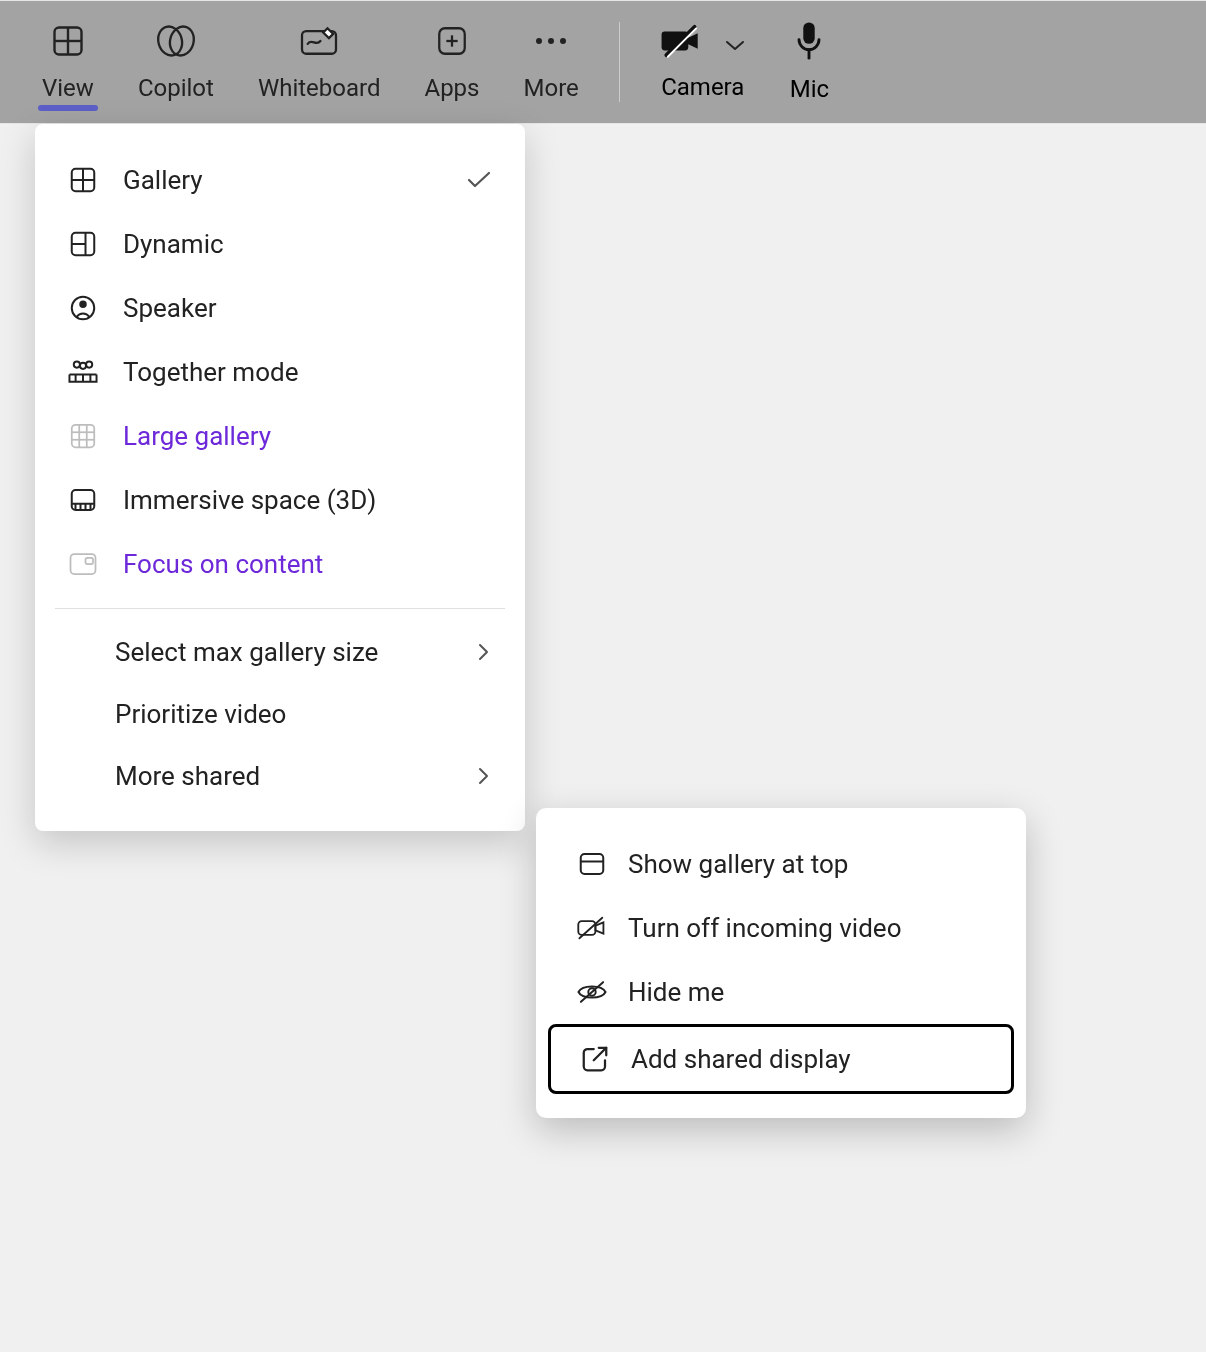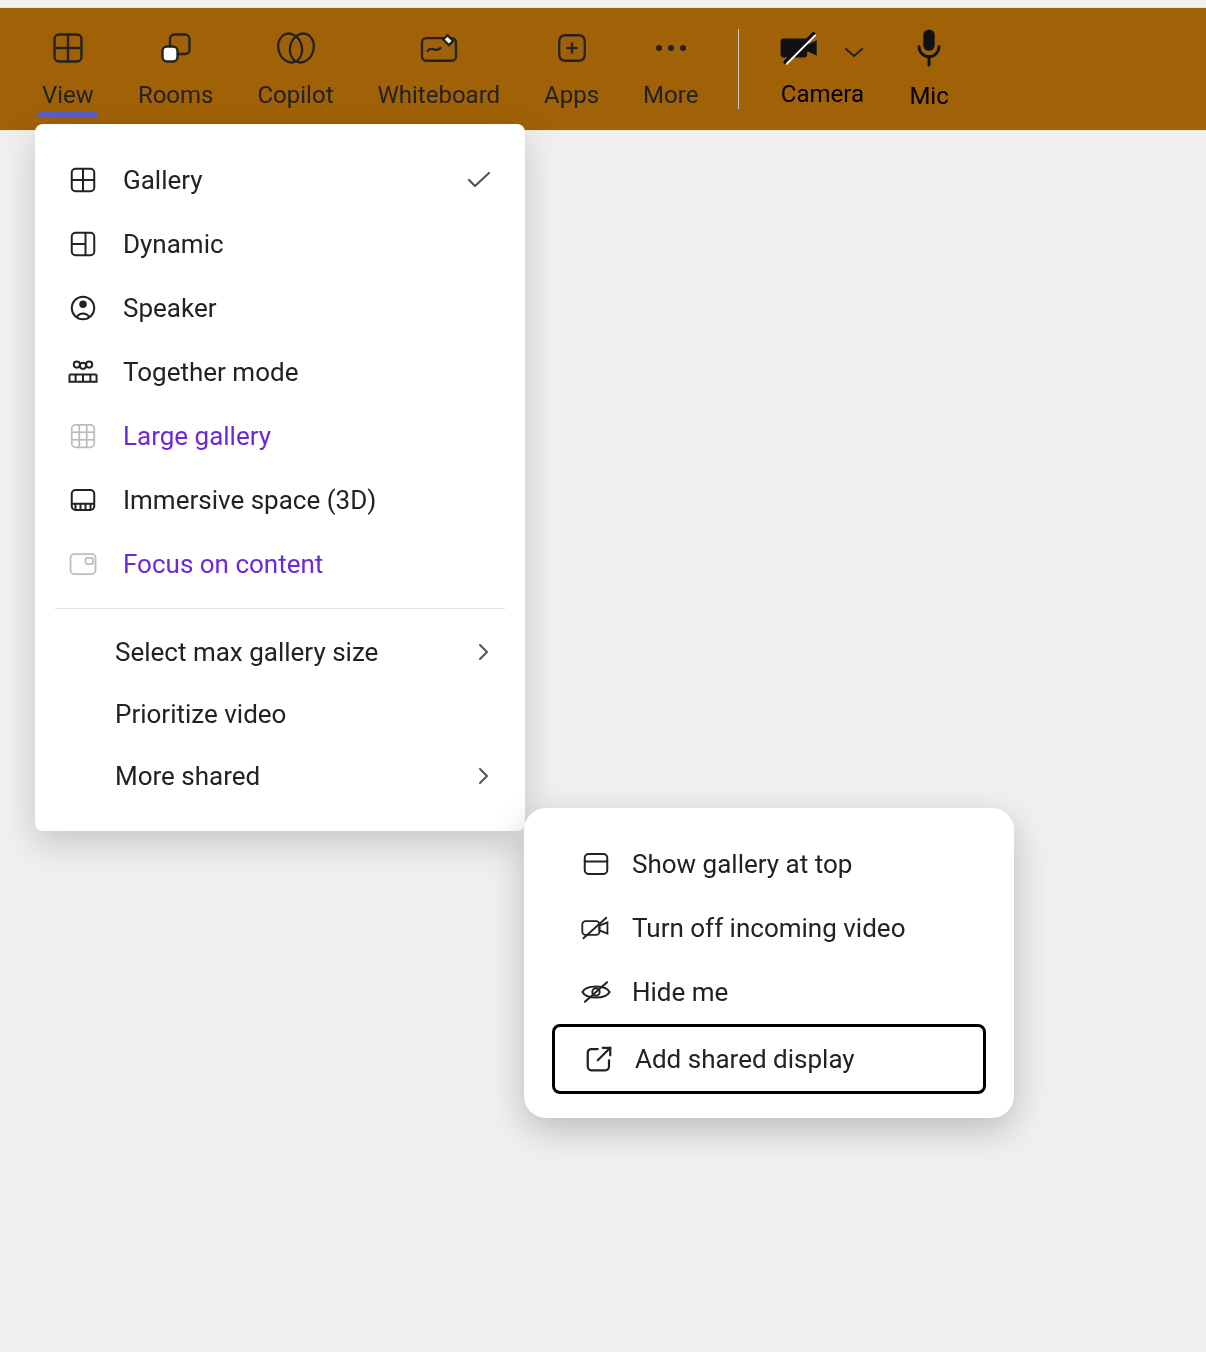--- a/index.html
+++ b/index.html
@@ -5,29 +5,28 @@
   * { box-sizing: border-box; }
   body {
     margin: 0;
     font-family: -apple-system, BlinkMacSystemFont, "Segoe UI", Roboto, Helvetica, Arial, sans-serif;
     background: #f0f0f0;
     width: 1206px;
     height: 1352px;
     overflow: hidden;
   }
   .toolbar {
-    background: #a16207;
+    background: #a3a3a3;
     border-top: 1px solid #e5e5e5;
     border-bottom: 1px solid #e5e5e5;
     height: 124px;
     display: flex;
     align-items: center;
     padding: 12px 20px;
     gap: 0;
-    margin-top: 7px;
   }
   .toolbar-item {
     display: flex;
     flex-direction: column;
     align-items: center;
     justify-content: center;
     height: 100%;
     padding: 0 22px;
     cursor: pointer;
     color: #222;
@@ -123,26 +122,26 @@
     height: 1px;
     background: #e0e0e0;
     margin: 12px 20px;
   }
   .dd-item.no-icon {
     padding-left: 80px;
   }
   .submenu {
     position: absolute;
     top: 808px;
-    left: 524px;
+    left: 536px;
     width: 490px;
     background: #fff;
-    border-radius: 22px;
+    border-radius: 10px;
     box-shadow: 0 12px 36px rgba(0,0,0,0.22);
-    padding: 24px 16px;
+    padding: 24px 0;
   }
   .sub-item {
     display: flex;
     align-items: center;
     padding: 16px 28px;
     font-size: 26px;
     color: #222;
     cursor: pointer;
     gap: 20px;
     margin: 0 12px;
@@ -168,29 +167,20 @@
     <span class="icon-slot">
       <svg width="36" height="36" viewBox="0 0 24 24" fill="none" stroke="#222" stroke-width="1.6">
         <rect x="3" y="3" width="18" height="18" rx="3"></rect>
           <line x1="12" y1="3" x2="12" y2="21"></line>
           <line x1="3" y1="12" x2="21" y2="12"></line>
       </svg>
     </span>
     <span>View</span>
   </div>
 
-  <div class="toolbar-item">
-    <span class="icon-slot">
-      <svg width="36" height="36" viewBox="0 0 24 24" fill="none" stroke="#222" stroke-width="1.6">
-        <rect x="8" y="3" width="13" height="13" rx="3"></rect>
-          <rect x="3" y="11" width="10" height="10" rx="3" fill="#fff"></rect>
-      </svg>
-    </span>
-    <span>Rooms</span>
-  </div>
 
   <div class="toolbar-item">
     <span class="icon-slot">
       <svg width="44" height="36" viewBox="0 0 30 24" fill="none" stroke="#222" stroke-width="1.6">
         <ellipse cx="11" cy="12" rx="8" ry="10" transform="rotate(-15 11 12)"></ellipse>
         <ellipse cx="19" cy="12" rx="8" ry="10" transform="rotate(15 19 12)"></ellipse>
       </svg>
     </span>
     <span>Copilot</span>
   </div>

